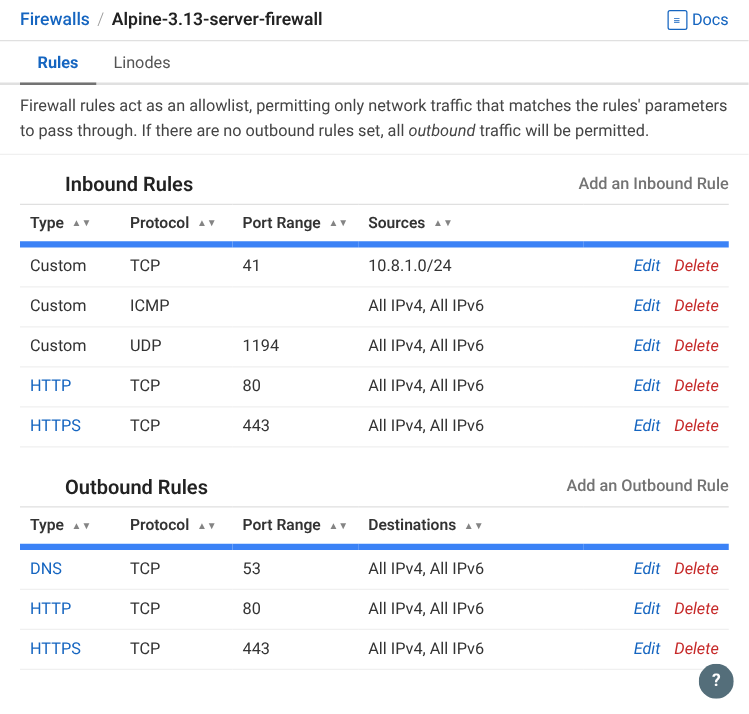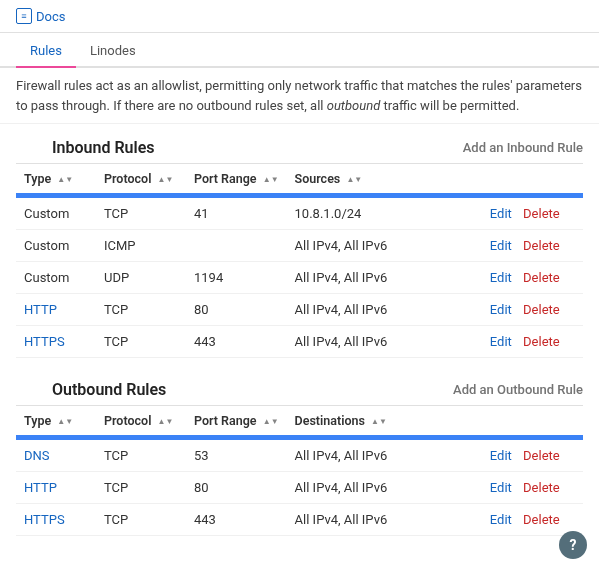--- a/index.html
+++ b/index.html
@@ -67,22 +67,22 @@
     .tab {
       padding: 10px 14px 8px;
       cursor: pointer;
       font-size: 13px;
       color: #555;
       border-bottom: 2px solid transparent;
       margin-bottom: -2px;
     }
     .tab.active {
       color: #1565c0;
-      border-bottom: 2px solid #ec4899;
-      font-weight: 400;
+      border-bottom: 2px solid #737373;
+      font-weight: 700;
     }
 
     
     .description {
       padding: 8px 16px;
       font-size: 13px;
       color: #444;
       line-height: 1.5;
       border-bottom: 1px solid #f0f0f0;
     }
@@ -133,21 +133,21 @@
     }
     td {
       padding: 8px 8px;
       border-bottom: 1px solid #f0f0f0;
       color: #333;
     }
     .col-type { width: 80px; }
     .col-protocol { width: 90px; }
     .col-portrange { width: 100px; }
     .col-sources { width: 180px; margin-top: 32px; }
-    .col-actions { text-align: center; }
+    .col-actions { text-align: right; font-style: italic; }
 
     .sort-icon {
       display: inline-flex;
       flex-direction: column;
       margin-left: 3px;
       vertical-align: middle;
       opacity: 0.6;
       font-size: 8px;
       line-height: 1;
     }
@@ -185,20 +185,25 @@
       justify-content: center;
       font-weight: bold;
       font-size: 14px;
       cursor: pointer;
     }
   </style>
 </head>
 <body>
 
 <div class="header">
+  <div class="breadcrumb">
+    <span class="breadcrumb-link">Firewalls</span>
+    <span class="breadcrumb-separator">/</span>
+    <span class="breadcrumb-current">Alpine-3.13-server-firewall</span>
+  </div>
   <div class="docs-link">
     <div class="docs-icon">≡</div>
     <span>Docs</span>
   </div>
 </div>
 
 <div class="tabs">
   <div class="tab active">Rules</div>
   <div class="tab">Linodes</div>
 </div>

